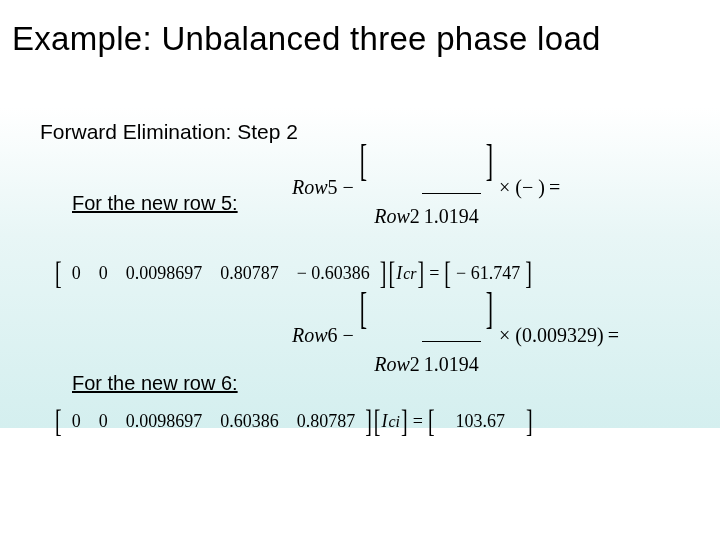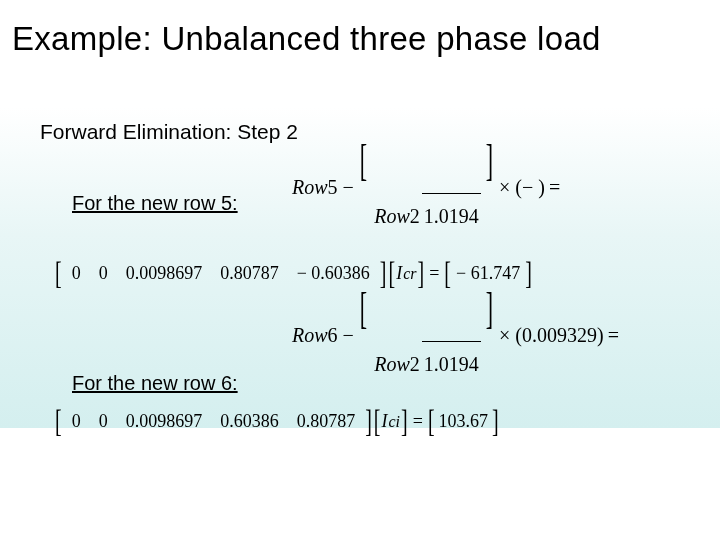--- a/index.html
+++ b/index.html
@@ -187,17 +187,17 @@
     <span class="cell">0.0098697</span>
     <span class="cell">0.60386</span>
     <span class="cell">0.80787</span>
     <span class="mb">]</span>
     <span class="mb">[</span>
     <span class="var">I</span>
       <span class="sub">ci</span>
     <span class="mb">]</span>
     <span class="eq">=</span>
     <span class="mb">[</span>
-    <span class="cell" style="margin:0 3px">103.67</span>
+    <span class="cell" style="margin:0 20px">103.67</span>
     <span class="mb">]</span>
   </div>
 
 </div>
 
 </body></html>

